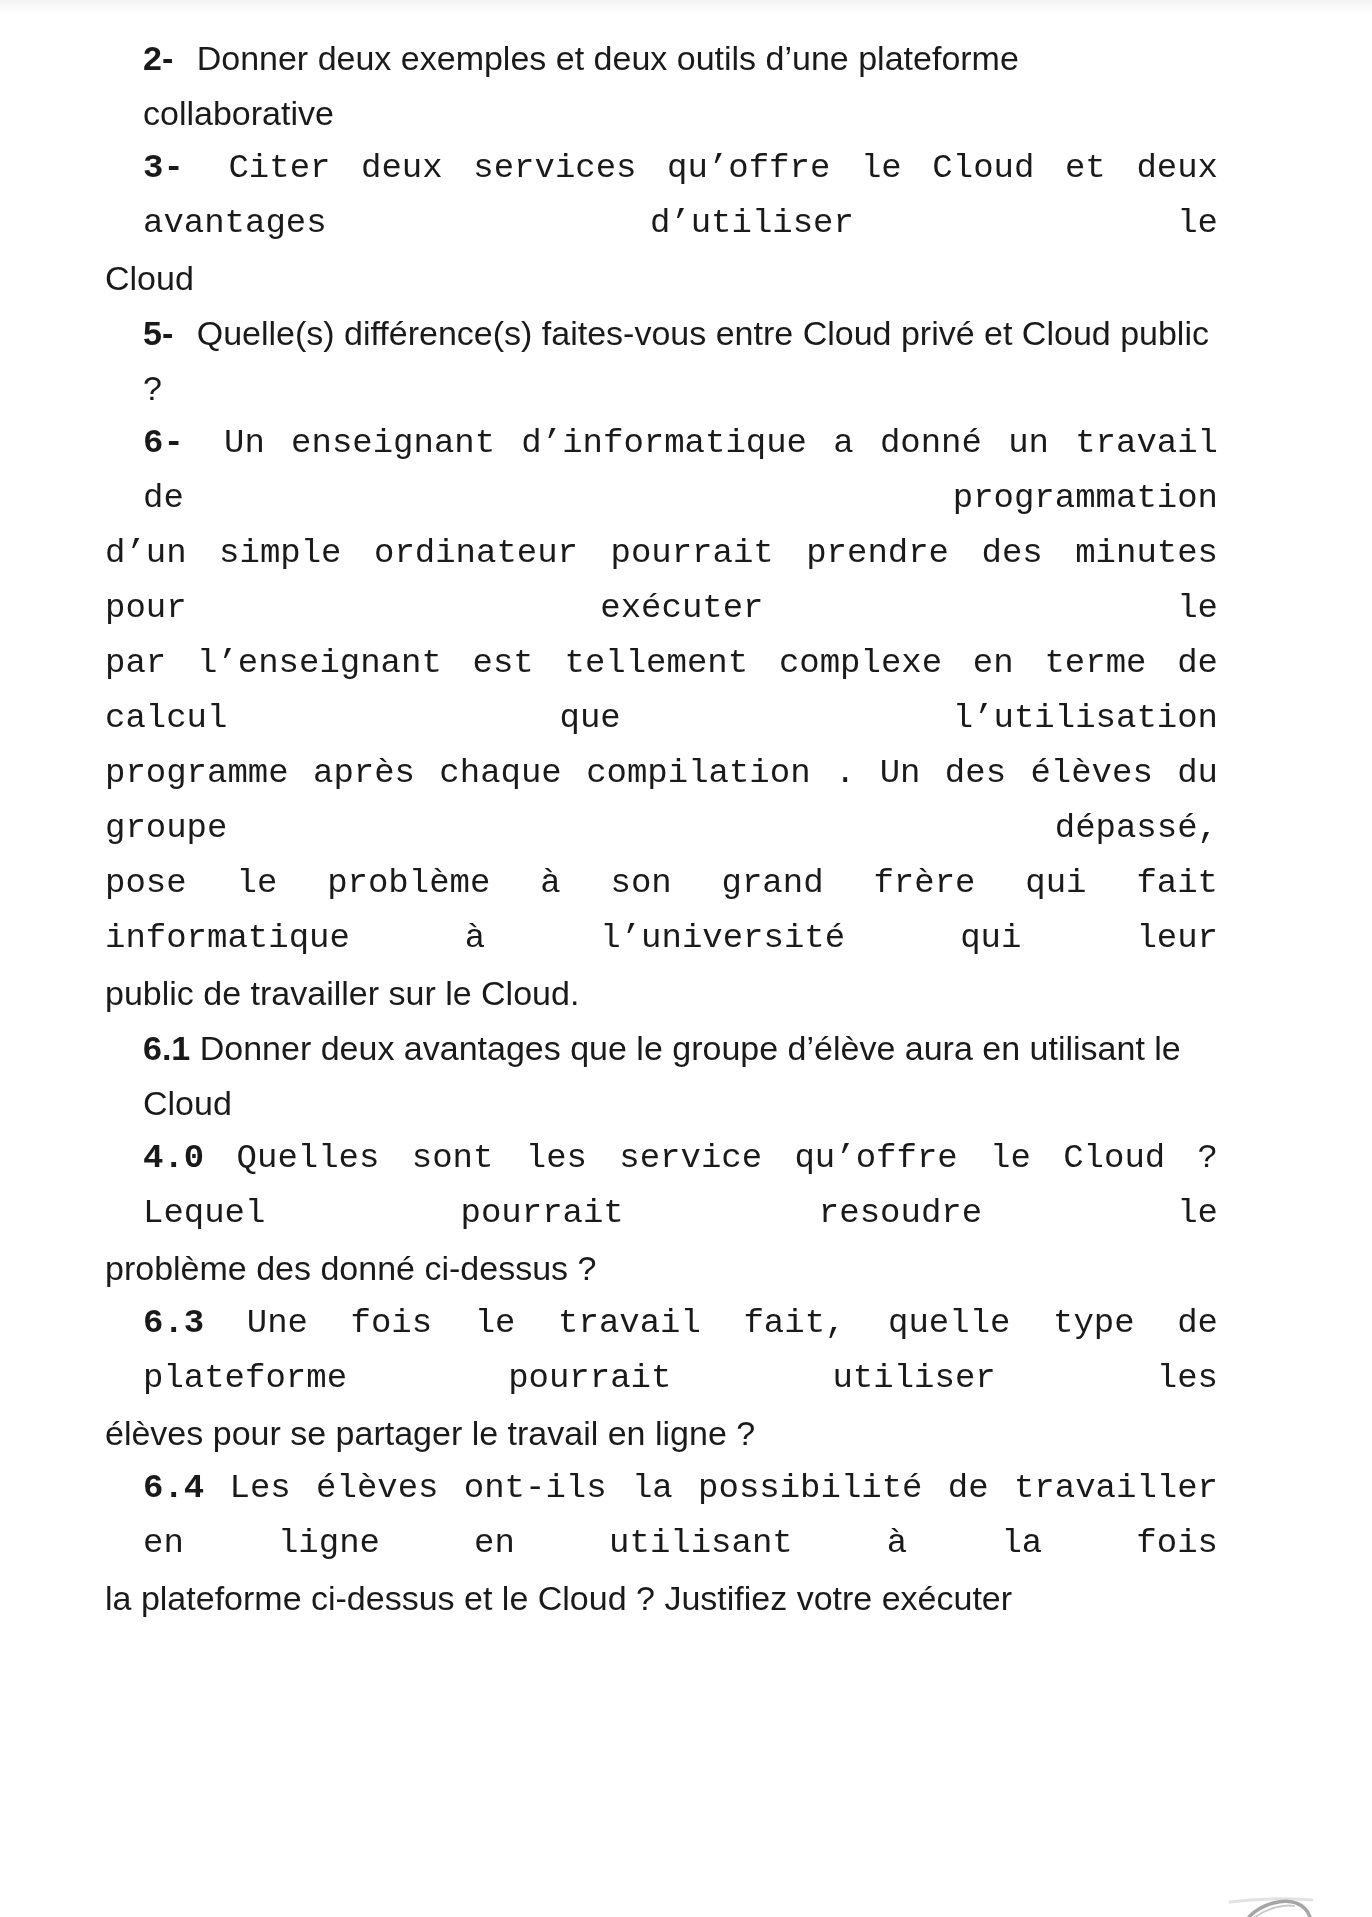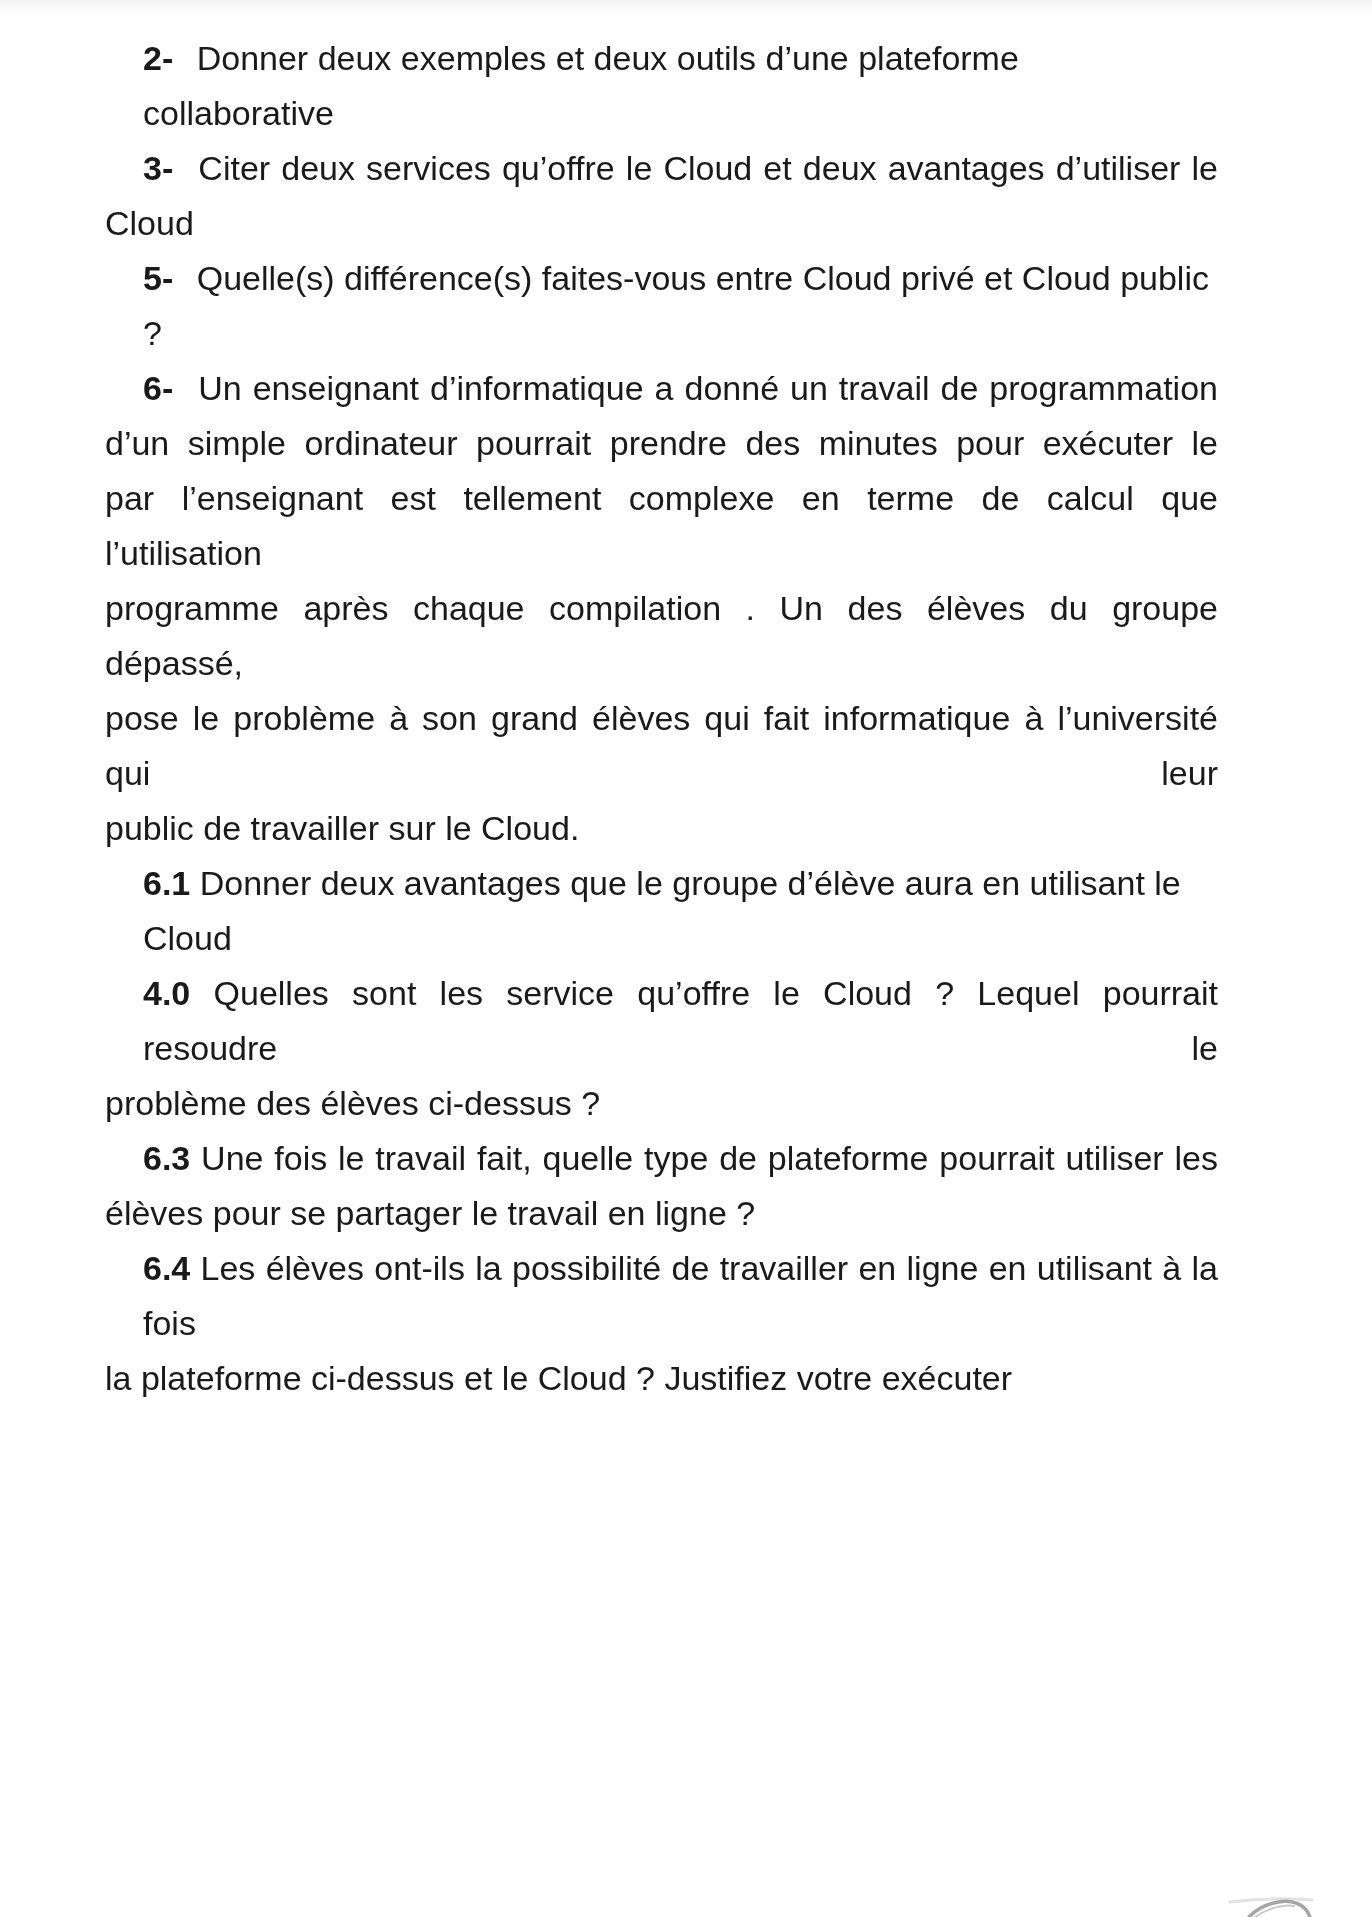--- a/index.html
+++ b/index.html
@@ -26,20 +26,21 @@
     font-size: 34px;
     line-height: 55px;
     word-spacing: 0;
   }
   .line { text-align: left; white-space: normal; }
   .line.ind { padding-left: 38px; }
   .line.j {
     text-align: justify;
     text-align-last: justify;
     text-justify: inter-word;
+    font-family: Liberation Mono, monospace;
   }
   .num { font-weight: 700; }
   .tab { display: inline-block; width: 14px; }
   .corner-mark {
     position: absolute;
     left: 1222px;
     top: 1890px;
     width: 112px;
     height: 27px;
   }
@@ -55,25 +56,25 @@
 
 <div class="doc" id="doc">
     <div class="line ind"><span class="num">2-</span><span class="tab"></span> Donner deux exemples et deux outils d’une plateforme collaborative</div>
     <div class="line j ind"><span class="num">3-</span><span class="tab"></span> Citer deux services qu’offre le Cloud et deux avantages d’utiliser le</div>
     <div class="line">Cloud</div>
     <div class="line ind"><span class="num">5-</span><span class="tab"></span> Quelle(s) différence(s) faites-vous entre Cloud privé et Cloud public ?</div>
     <div class="line j ind"><span class="num">6-</span><span class="tab"></span> Un enseignant d’informatique a donné un travail de programmation</div>
     <div class="line j">d’un simple ordinateur pourrait prendre des minutes pour exécuter le</div>
     <div class="line j">par l’enseignant est tellement complexe en terme de calcul que l’utilisation</div>
     <div class="line j">programme après chaque compilation . Un des élèves du groupe dépassé,</div>
-    <div class="line j">pose le problème à son grand élèves qui fait informatique à l’université qui leur</div>
+    <div class="line j">pose le problème à son grand frère qui fait informatique à l’université qui leur</div>
     <div class="line">public de travailler sur le Cloud.</div>
     <div class="line ind"><span class="num">6.1</span> Donner deux avantages que le groupe d’élève aura en utilisant le Cloud</div>
     <div class="line j ind"><span class="num">4.0</span> Quelles sont les service qu’offre le Cloud ? Lequel pourrait resoudre le</div>
-    <div class="line">problème des élèves ci-dessus ?</div>
+    <div class="line">problème des donné ci-dessus ?</div>
     <div class="line j ind"><span class="num">6.3</span> Une fois le travail fait, quelle type de plateforme pourrait utiliser les</div>
     <div class="line">élèves pour se partager le travail en ligne ?</div>
     <div class="line j ind"><span class="num">6.4</span> Les élèves ont-ils la possibilité de travailler en ligne en utilisant à la fois</div>
     <div class="line">la plateforme ci-dessus et le Cloud ? Justifiez votre exécuter</div>
   </div>
 
 <svg class="corner-mark" viewBox="0 0 112 27" aria-hidden="true">
   <path class="mk-faint" d="M8 12 C30 9 60 8 90 10"></path>
   <path class="mk-strong" d="M27 27 C39 14 62 8 74 13 C82 16 86 21 88 27"></path>
   <path class="mk-mid" d="M33 27 C46 18 62 14 72 16"></path>

